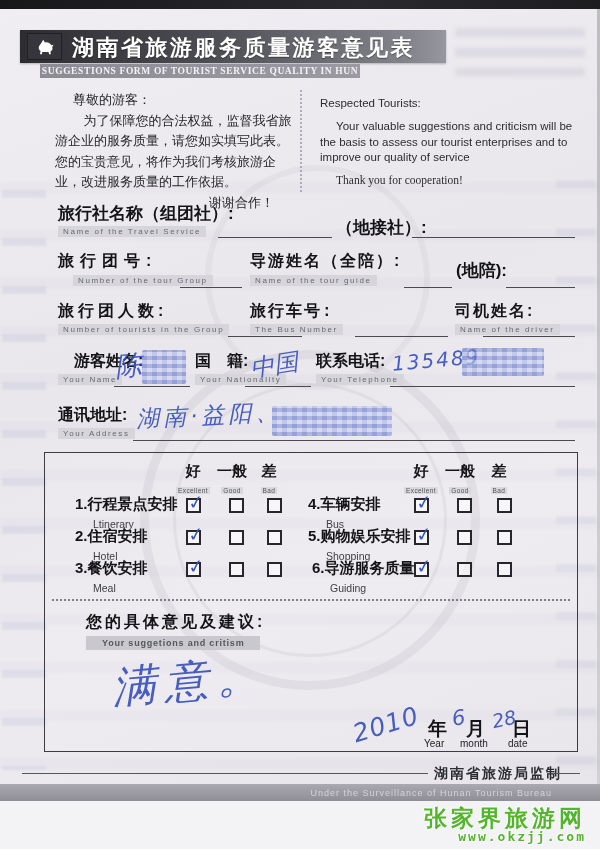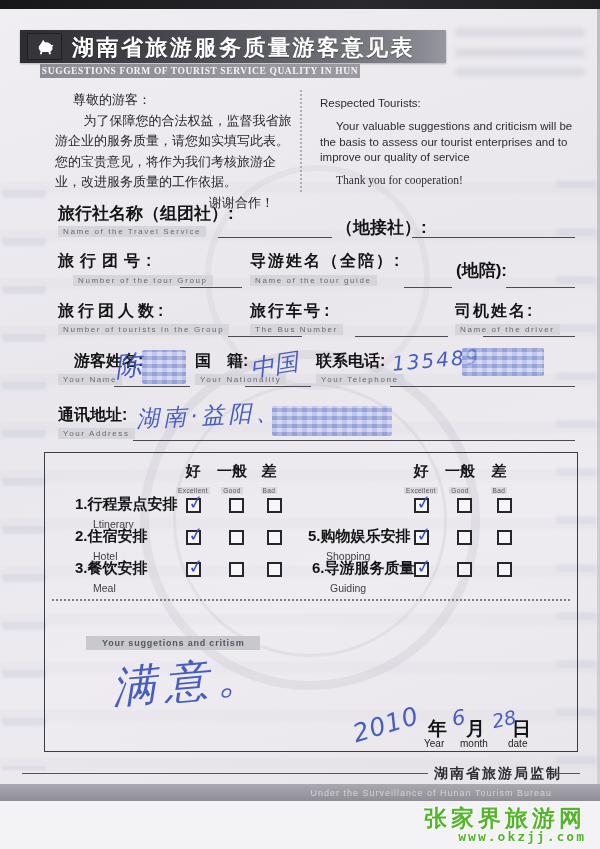--- a/index.html
+++ b/index.html
@@ -223,20 +223,24 @@
   </div>
   <div class="abs" style="left:75px;top:527px;" data-name="rating-item-hotel">
     <span class="item-cn" data-name="rating-item-cn">2.住宿安排</span><br>
     <span class="item-en" data-name="rating-item-en">Hotel</span>
   </div>
   <div class="abs" style="left:75px;top:559px;" data-name="rating-item-meal">
     <span class="item-cn" data-name="rating-item-cn">3.餐饮安排</span><br>
     <span class="item-en" data-name="rating-item-en">Meal</span>
   </div>
 
+  <div class="abs" style="left:308px;top:495px;" data-name="rating-item-bus">
+    <span class="item-cn" data-name="rating-item-cn">4.车辆安排</span><br>
+    <span class="item-en" data-name="rating-item-en">Bus</span>
+  </div>
   <div class="abs" style="left:308px;top:527px;" data-name="rating-item-shopping">
     <span class="item-cn" data-name="rating-item-cn">5.购物娱乐安排</span><br>
     <span class="item-en" data-name="rating-item-en">Shopping</span>
   </div>
   <div class="abs" style="left:312px;top:559px;" data-name="rating-item-guiding">
     <span class="item-cn" data-name="rating-item-cn">6.导游服务质量</span><br>
     <span class="item-en" data-name="rating-item-en">Guiding</span>
   </div>
 
   <div class="abs cb" style="left:186px;top:498px;" data-name="checkbox-itinerary-excellent">
@@ -266,20 +270,21 @@
   <div class="abs cb" style="left:457px;top:530px;" data-name="checkbox-shopping-good"></div>
   <div class="abs cb" style="left:497px;top:530px;" data-name="checkbox-shopping-bad"></div>
   <div class="abs cb" style="left:414px;top:562px;" data-name="checkbox-guiding-excellent">
       <span class="tick" data-name="check-mark">✓</span>
     </div>
   <div class="abs cb" style="left:457px;top:562px;" data-name="checkbox-guiding-good"></div>
   <div class="abs cb" style="left:497px;top:562px;" data-name="checkbox-guiding-bad"></div>
 
   <div class="abs dotted-sep" data-name="section-divider-dotted"></div>
 
+  <div class="abs sug-cn" data-name="suggestion-label">您的具体意见及建议:</div>
   <div class="abs sug-en" data-name="suggestion-sublabel">Your suggetions and critism</div>
   <div class="abs hw sug-hw" data-name="suggestion-handwriting">满意。</div>
 
   <div class="abs hw" style="left:352px;top:710px;font-size:25px;transform:rotate(-17deg);letter-spacing:1px;" data-name="date-year-handwriting">2010</div>
   <div class="abs d-cn" style="left:428px;top:716px;" data-name="date-year-label">年</div>
   <div class="abs d-en" style="left:424px;top:738px;" data-name="date-year-sublabel">Year</div>
   <div class="abs hw" style="left:452px;top:706px;font-size:21px;transform:rotate(-8deg);" data-name="date-month-handwriting">6</div>
   <div class="abs d-cn" style="left:466px;top:716px;" data-name="date-month-label">月</div>
   <div class="abs d-en" style="left:460px;top:738px;" data-name="date-month-sublabel">month</div>
   <div class="abs hw" style="left:492px;top:708px;font-size:19px;transform:rotate(-12deg);" data-name="date-day-handwriting">28</div>

